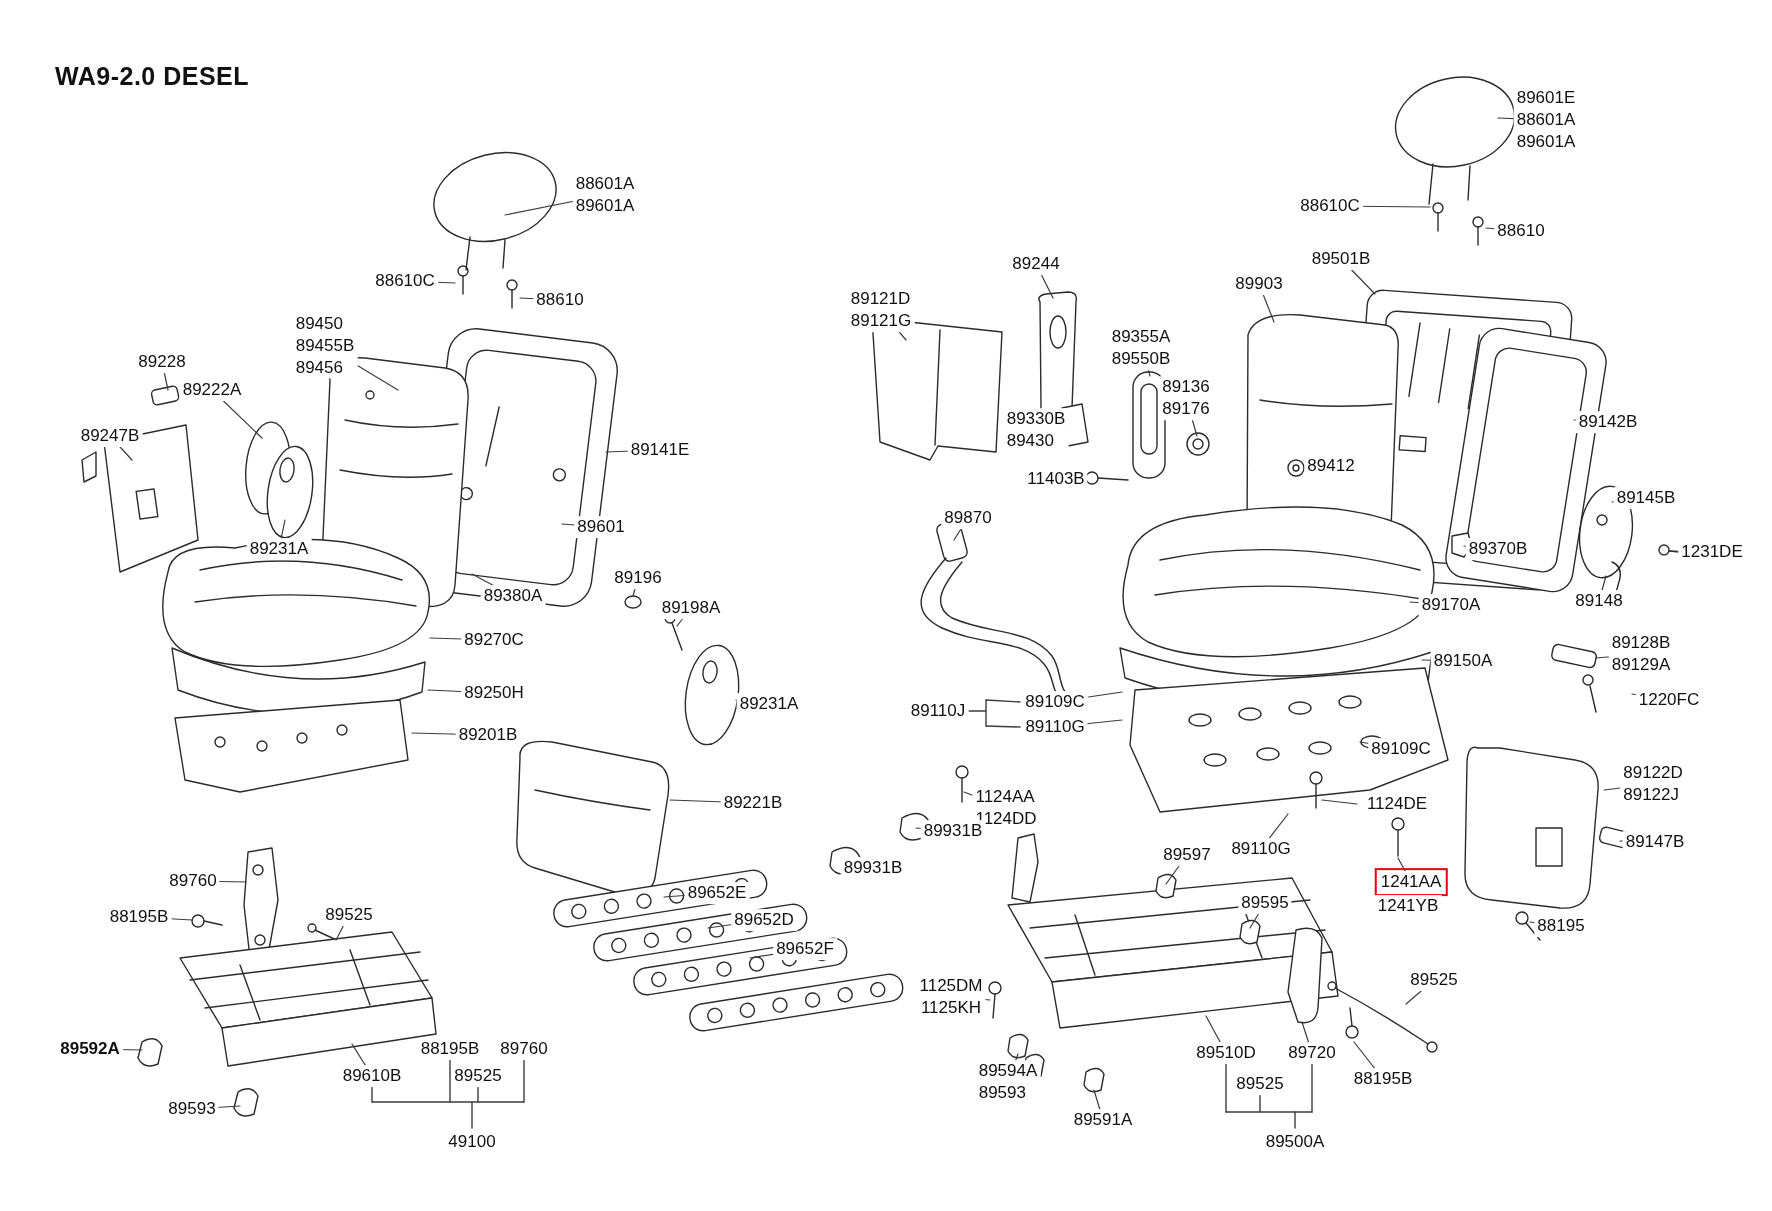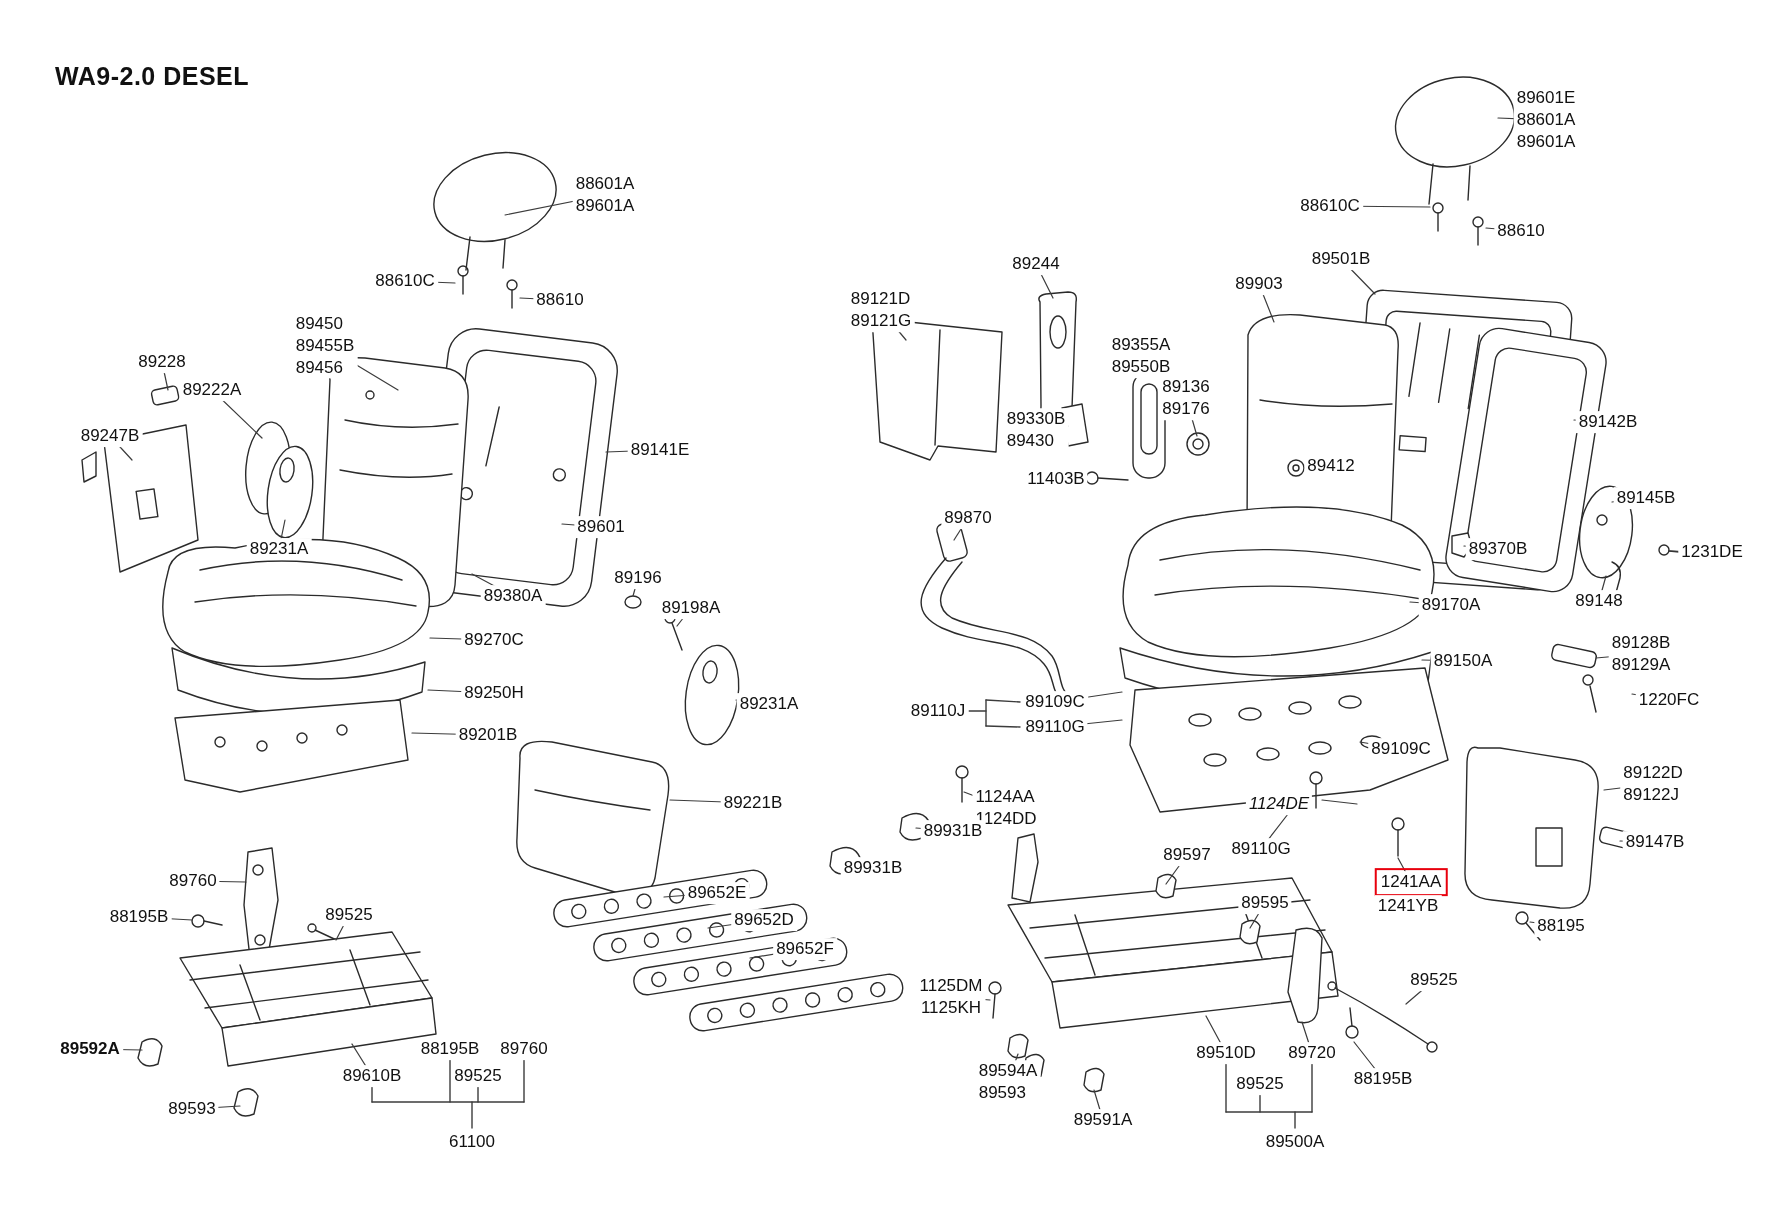--- a/index.html
+++ b/index.html
@@ -385,32 +385,32 @@
       <div class="part-label" style="left: 805px; top: 949px;">89652F</div>
       <div class="part-label" style="left: 193px; top: 881px;">89760</div>
       <div class="part-label" style="left: 139px; top: 917px;">88195B</div>
       <div class="part-label" style="left: 349px; top: 915px;">89525</div>
       <div class="part-label" style="left: 90px; top: 1049px; font-weight: bold;">89592A</div>
       <div class="part-label" style="left: 372px; top: 1076px;">89610B</div>
       <div class="part-label" style="left: 450px; top: 1049px;">88195B</div>
       <div class="part-label" style="left: 524px; top: 1049px;">89760</div>
       <div class="part-label" style="left: 192px; top: 1109px;">89593</div>
       <div class="part-label" style="left: 478px; top: 1076px;">89525</div>
-      <div class="part-label" style="left: 472px; top: 1142px;">61100</div>
+      <div class="part-label" style="left: 472px; top: 1142px;">49100</div>
       <div class="part-label" style="left: 1546px; top: 120px;">89601E
 88601A
 89601A</div>
       <div class="part-label" style="left: 1330px; top: 206px;">88610C</div>
       <div class="part-label" style="left: 1521px; top: 231px;">88610</div>
       <div class="part-label" style="left: 1341px; top: 259px;">89501B</div>
       <div class="part-label" style="left: 1036px; top: 264px;">89244</div>
       <div class="part-label" style="left: 881px; top: 310px;">89121D
 89121G</div>
       <div class="part-label" style="left: 1259px; top: 284px;">89903</div>
-      <div class="part-label" style="left: 1141px; top: 356px;">89355A
+      <div class="part-label" style="left: 1141px; top: 348px;">89355A
 89550B</div>
       <div class="part-label" style="left: 1186px; top: 398px;">89136
 89176</div>
       <div class="part-label" style="left: 1036px; top: 430px;">89330B
 89430</div>
       <div class="part-label" style="left: 1608px; top: 422px;">89142B</div>
       <div class="part-label" style="left: 1331px; top: 466px;">89412</div>
       <div class="part-label" style="left: 1056px; top: 479px;">11403B</div>
       <div class="part-label" style="left: 1646px; top: 498px;">89145B</div>
       <div class="part-label" style="left: 1712px; top: 552px;">1231DE</div>
@@ -421,21 +421,21 @@
       <div class="part-label" style="left: 1641px; top: 654px;">89128B
 89129A</div>
       <div class="part-label" style="left: 1463px; top: 661px;">89150A</div>
       <div class="part-label" style="left: 1669px; top: 700px;">1220FC</div>
       <div class="part-label" style="left: 938px; top: 711px;">89110J</div>
       <div class="part-label" style="left: 1055px; top: 702px;">89109C</div>
       <div class="part-label" style="left: 1055px; top: 727px;">89110G</div>
       <div class="part-label" style="left: 1401px; top: 749px;">89109C</div>
       <div class="part-label" style="left: 1653px; top: 784px;">89122D
 89122J</div>
-      <div class="part-label" style="left: 1279px; top: 804px; font-style: italic;">1124DE</div>
+      <div class="part-label" style="left: 1397px; top: 804px;">1124DE</div>
       <div class="part-label" style="left: 1261px; top: 849px;">89110G</div>
       <div class="part-label" style="left: 1187px; top: 855px;">89597</div>
       <div class="part-label hl" style="left: 1411px; top: 882px; outline-color: rgb(232, 0, 13);">1241AA</div>
       <div class="part-label" style="left: 1408px; top: 906px;">1241YB</div>
       <div class="part-label" style="left: 1655px; top: 842px;">89147B</div>
       <div class="part-label" style="left: 1561px; top: 926px;">88195</div>
       <div class="part-label" style="left: 1265px; top: 903px;">89595</div>
       <div class="part-label" style="left: 951px; top: 997px; text-align: center;">1125DM
 1125KH</div>
       <div class="part-label" style="left: 1434px; top: 980px;">89525</div>

